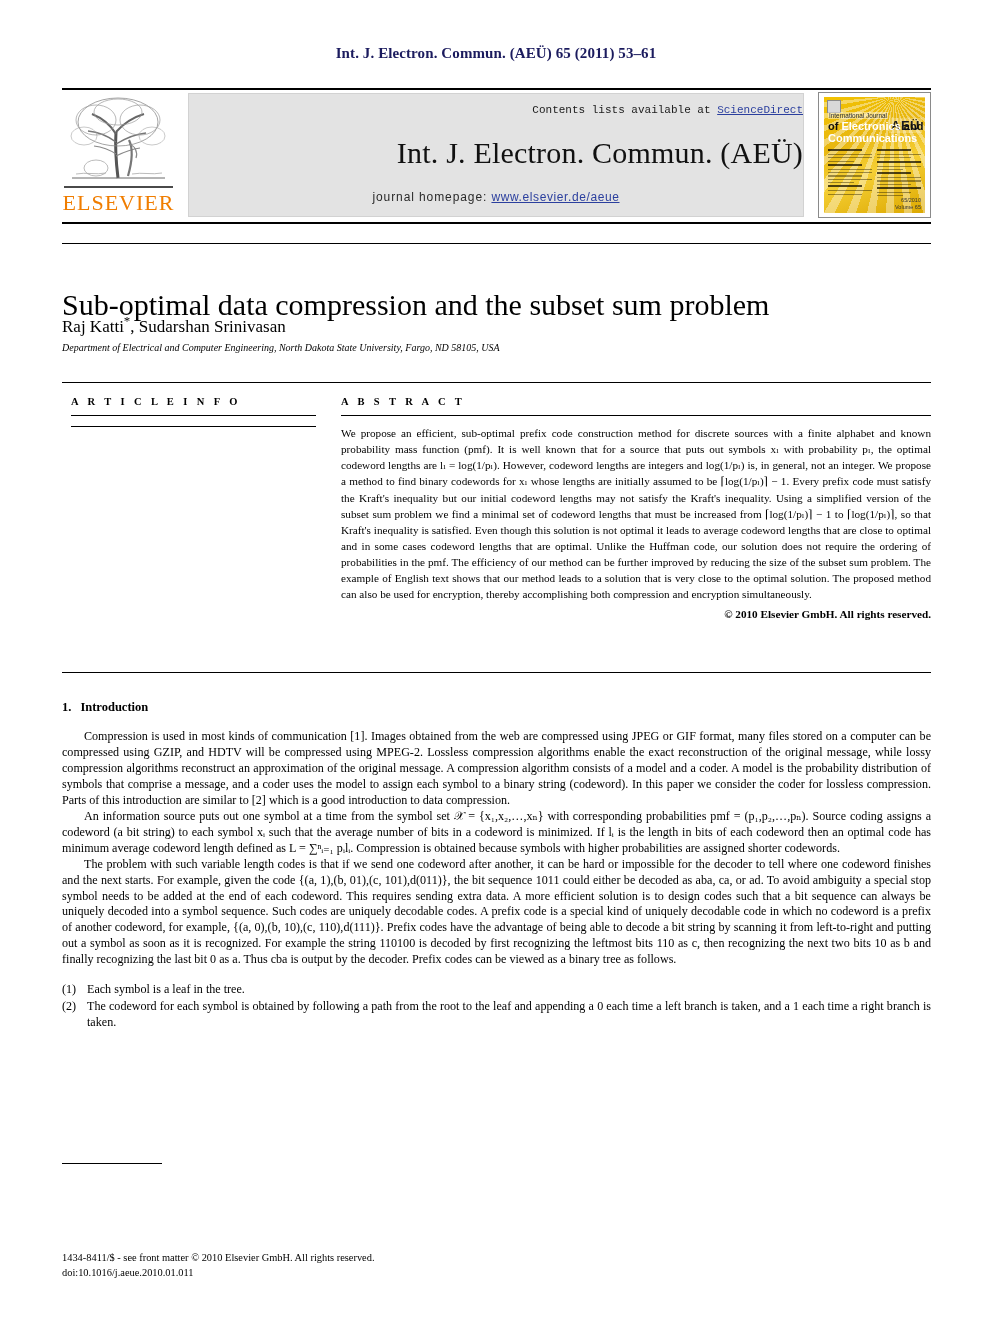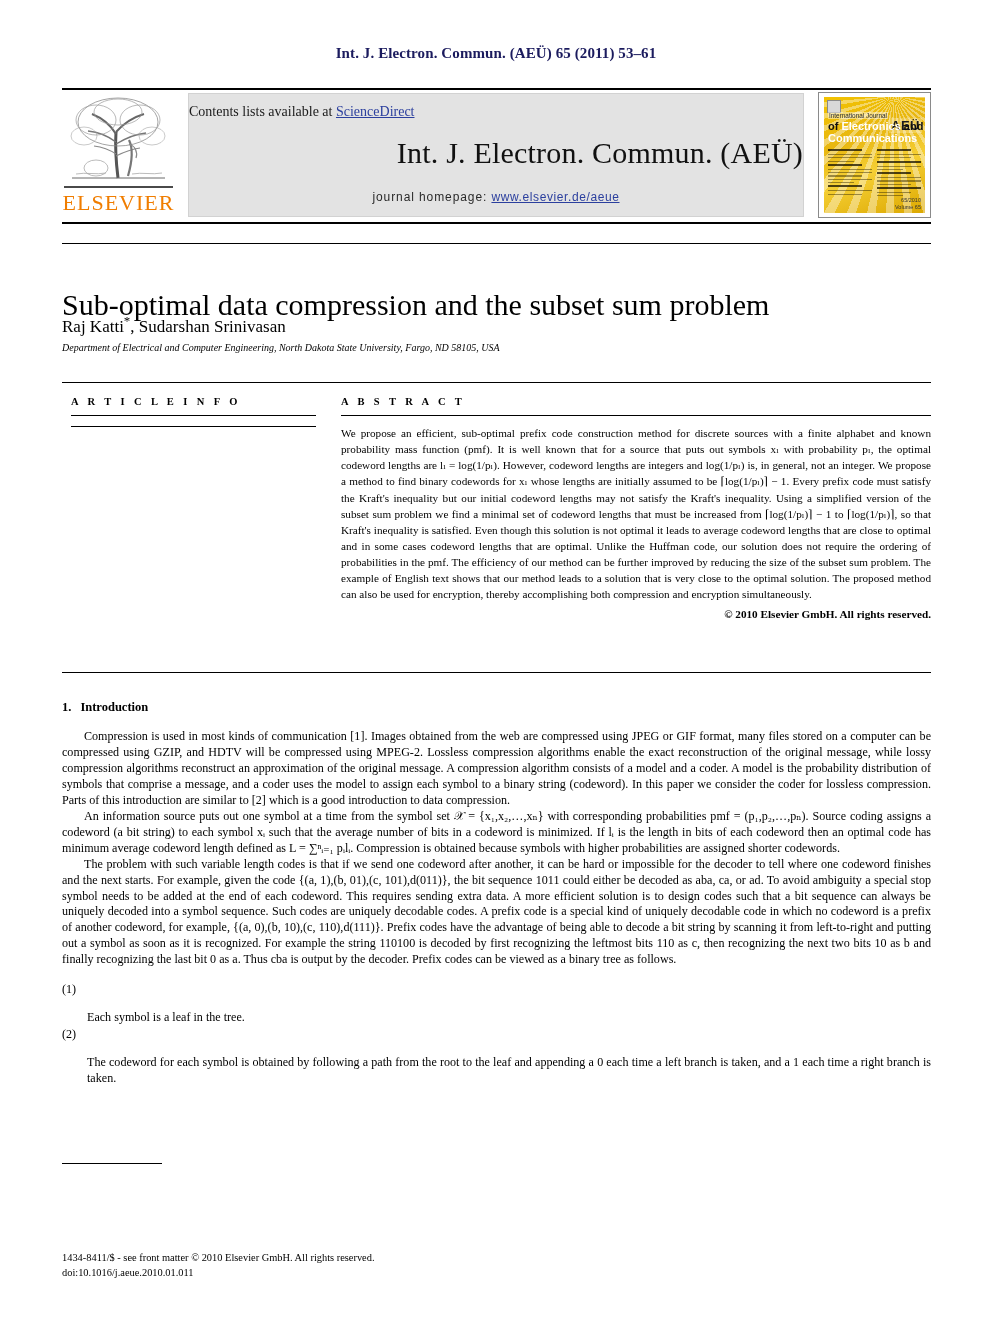--- a/index.html
+++ b/index.html
@@ -79,23 +79,23 @@
     left: 188px; top: 93px;
     width: 616px; height: 124px;
     background: #e3e3e3;
     border: 1px solid #d2d2d2;
     box-sizing: border-box;
   }
   .contents-line {
     position: absolute;
     left: 0; top: 10px;
     width: 100%;
-    text-align: left;
-    font-family: Liberation Serif, serif;
-    font-size: 14px;
+    text-align: right;
+    font-family: Liberation Mono, monospace;
+    font-size: 11px;
     color: #1a1a1a;
   }
   .contents-line .sd-link {
     color: #2b3f9e;
   }
   .journal-title {
     position: absolute;
     left: 0; top: 42px;
     width: 100%;
     text-align: right;
@@ -349,21 +349,20 @@
     display: flex;
     margin-bottom: 1px;
   }
   .numlist .li .mk {
     width: 25px;
     flex: 0 0 25px;
   }
   .numlist .li .tx {
     flex: 1 1 auto;
     text-align: justify;
-    margin-top: 28px;
   }
 
   
   .foot-rule {
     position: absolute;
     left: 62px; top: 1163px;
     width: 100px; height: 1px;
     background: #000;
   }
   .footnotes {

